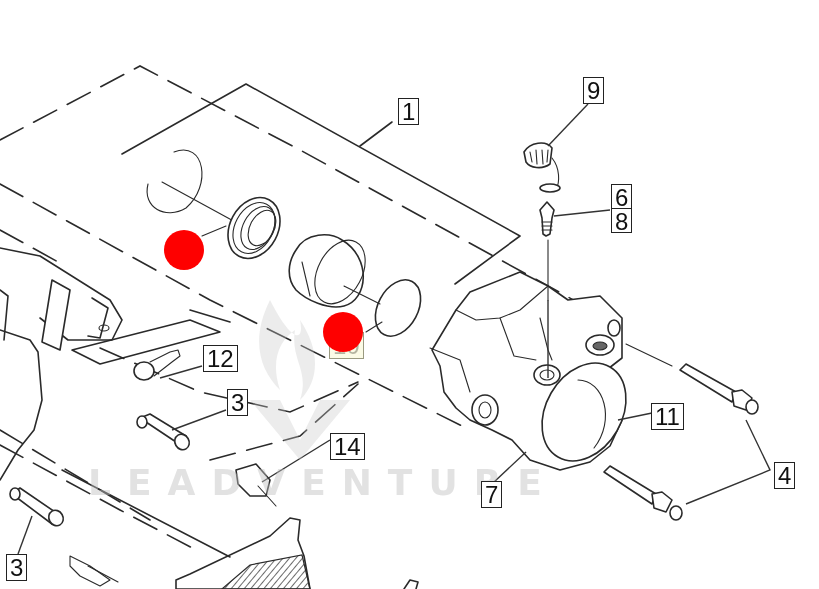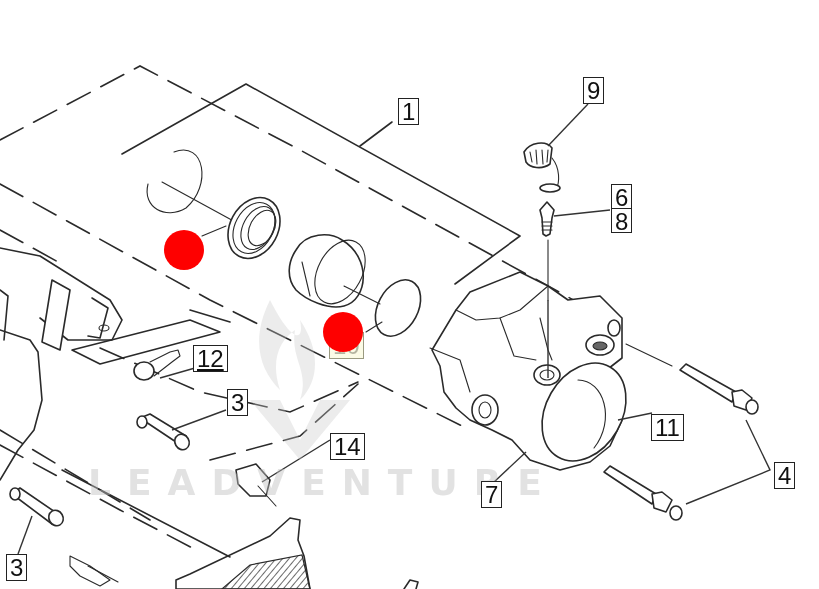--- a/index.html
+++ b/index.html
@@ -180,24 +180,24 @@
   <svg class="wm-logo" width="120" height="170" viewBox="0 0 120 170">
     <path d="M30 10 C10 50,20 80,40 100 C30 70,40 50,55 40 C50 70,70 80,60 110 C80 90,80 60,60 30 C65 55,50 50,30 10 Z" fill="rgba(200,200,200,0.35)"></path>
     <path d="M10 110 L40 110 L60 150 L80 110 L110 110 L60 170 Z" fill="rgba(200,200,200,0.35)"></path>
   </svg>
   <div class="watermark">LEADVENTURE</div>
 
   <div class="callout" style="left:398px;top:98px;">1</div>
   <div class="callout" style="left:583px;top:77px;">9</div>
   <div class="callout" style="left:611px;top:184px;height:25px;">6</div>
   <div class="callout" style="left:611px;top:208px;height:25px;">8</div>
-  <div class="callout" style="left:193px;top:345px;text-decoration:underline;">12</div>
+  <div class="callout" style="left:203px;top:345px;">12</div>
   <div class="callout faded" style="left:329px;top:332px;">10</div>
   <div class="callout" style="left:227px;top:389px;">3</div>
   <div class="callout" style="left:330px;top:417px;margin-top:16px;">14</div>
-  <div class="callout" style="left:651px;top:414px;">11</div>
+  <div class="callout" style="left:651px;top:403px;">11</div>
   <div class="callout" style="left:481px;top:481px;">7</div>
   <div class="callout" style="left:774px;top:462px;">4</div>
   <div class="callout" style="left:6px;top:554px;">3</div>
 
   <div class="marker" style="left:164px;top:230px;"></div>
   <div class="marker" style="left:323px;top:312px;"></div>
 </div>
 
 </body></html>

